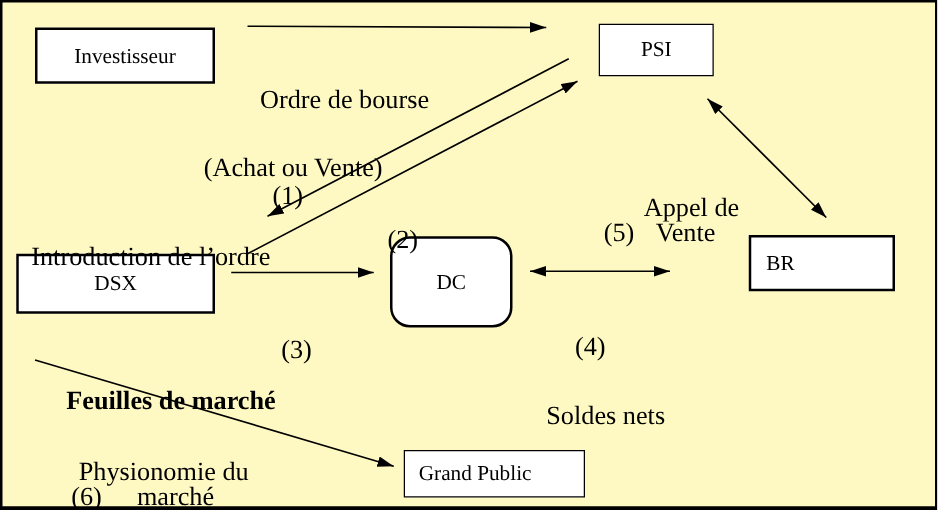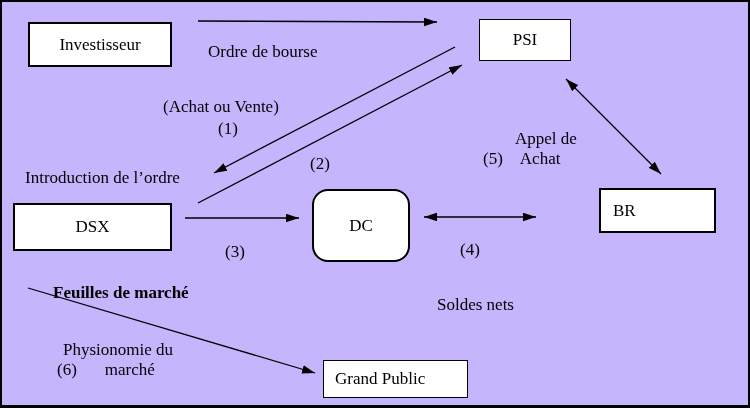--- a/index.html
+++ b/index.html
@@ -4,21 +4,21 @@
 <style>
   html, body {
     margin: 0;
     padding: 0;
     background: #ffffff;
   }
   .frame {
     position: relative;
     width: 750px;
     height: 408px;
-    background: #c4b5fd;
+    background: #fef9c3;
     font-family: "Liberation Serif", "DejaVu Serif", serif;
     color: #000000;
     overflow: hidden;
   }
   .frame-border {
     position: absolute;
     inset: 0;
     border: 2px solid #000000;
     border-bottom-width: 3px;
     pointer-events: none;
@@ -48,24 +48,25 @@
 
   .b-investisseur { left: 28px;  top: 22px;  width: 144px; height: 45px; }
   .b-psi          { left: 479px; top: 19px;  width: 92px;  height: 42px; }
   .b-dsx          { left: 13px;  top: 203px; width: 159px; height: 48px; font-family: Liberation Serif, serif; }
   .b-dc           { left: 312px; top: 189px; width: 98px;  height: 73px; border-radius: 16px; }
   .b-br           { left: 563px; top: 188px; width: 117px; height: 45px; padding-left: 12px; margin-left: 36px; }
   .b-grandpublic  { left: 323px; top: 360px; width: 145px; height: 38px; padding-left: 11px; }
 
   .lbl {
     position: absolute;
-    font-size: 17px;
+    font-size: 21px;
     line-height: 1.05;
     white-space: nowrap;
     z-index: 3;
+    margin-top: 25px;
   }
   .l-ordre-bourse   { left: 208px; top: 43px;  }
   .l-achat-vente    { left: 163px; top: 98px;  }
   .l-step1          { left: 218px; top: 120px; }
   .l-step2          { left: 310px; top: 155px; }
   .l-intro-ordre    { left: 25px;  top: 169px; }
   .l-step3          { left: 225px; top: 243px; }
   .l-step4          { left: 460px; top: 241px; }
   .l-appel-de       { left: 515px; top: 130px; }
   .l-step5-marge    { left: 483px; top: 150px; }
@@ -117,21 +118,21 @@
 
   <div class="lbl l-ordre-bourse">Ordre de bourse</div>
   <div class="lbl l-achat-vente">(Achat ou Vente)</div>
   <div class="lbl l-step1">(1)</div>
   <div class="lbl l-step2">(2)</div>
   <div class="lbl l-intro-ordre">Introduction de l’ordre</div>
   <div class="lbl l-step3">(3)</div>
   <div class="lbl l-step4">(4)</div>
   <div class="lbl l-appel-de">Appel de</div>
   <div class="lbl l-step5-marge">
-    <span>(5)</span><span class="gap-marge">Achat</span>
+    <span>(5)</span><span class="gap-marge">Vente</span>
   </div>
   <div class="lbl l-soldes-nets">Soldes nets</div>
   <div class="lbl l-feuilles">Feuilles de marché</div>
   <div class="lbl l-physionomie">Physionomie du</div>
   <div class="lbl l-step6-marche">
     <span>(6)</span><span class="gap-marche">marché</span>
   </div>
 
   <div class="frame-border"></div>
 </div>

